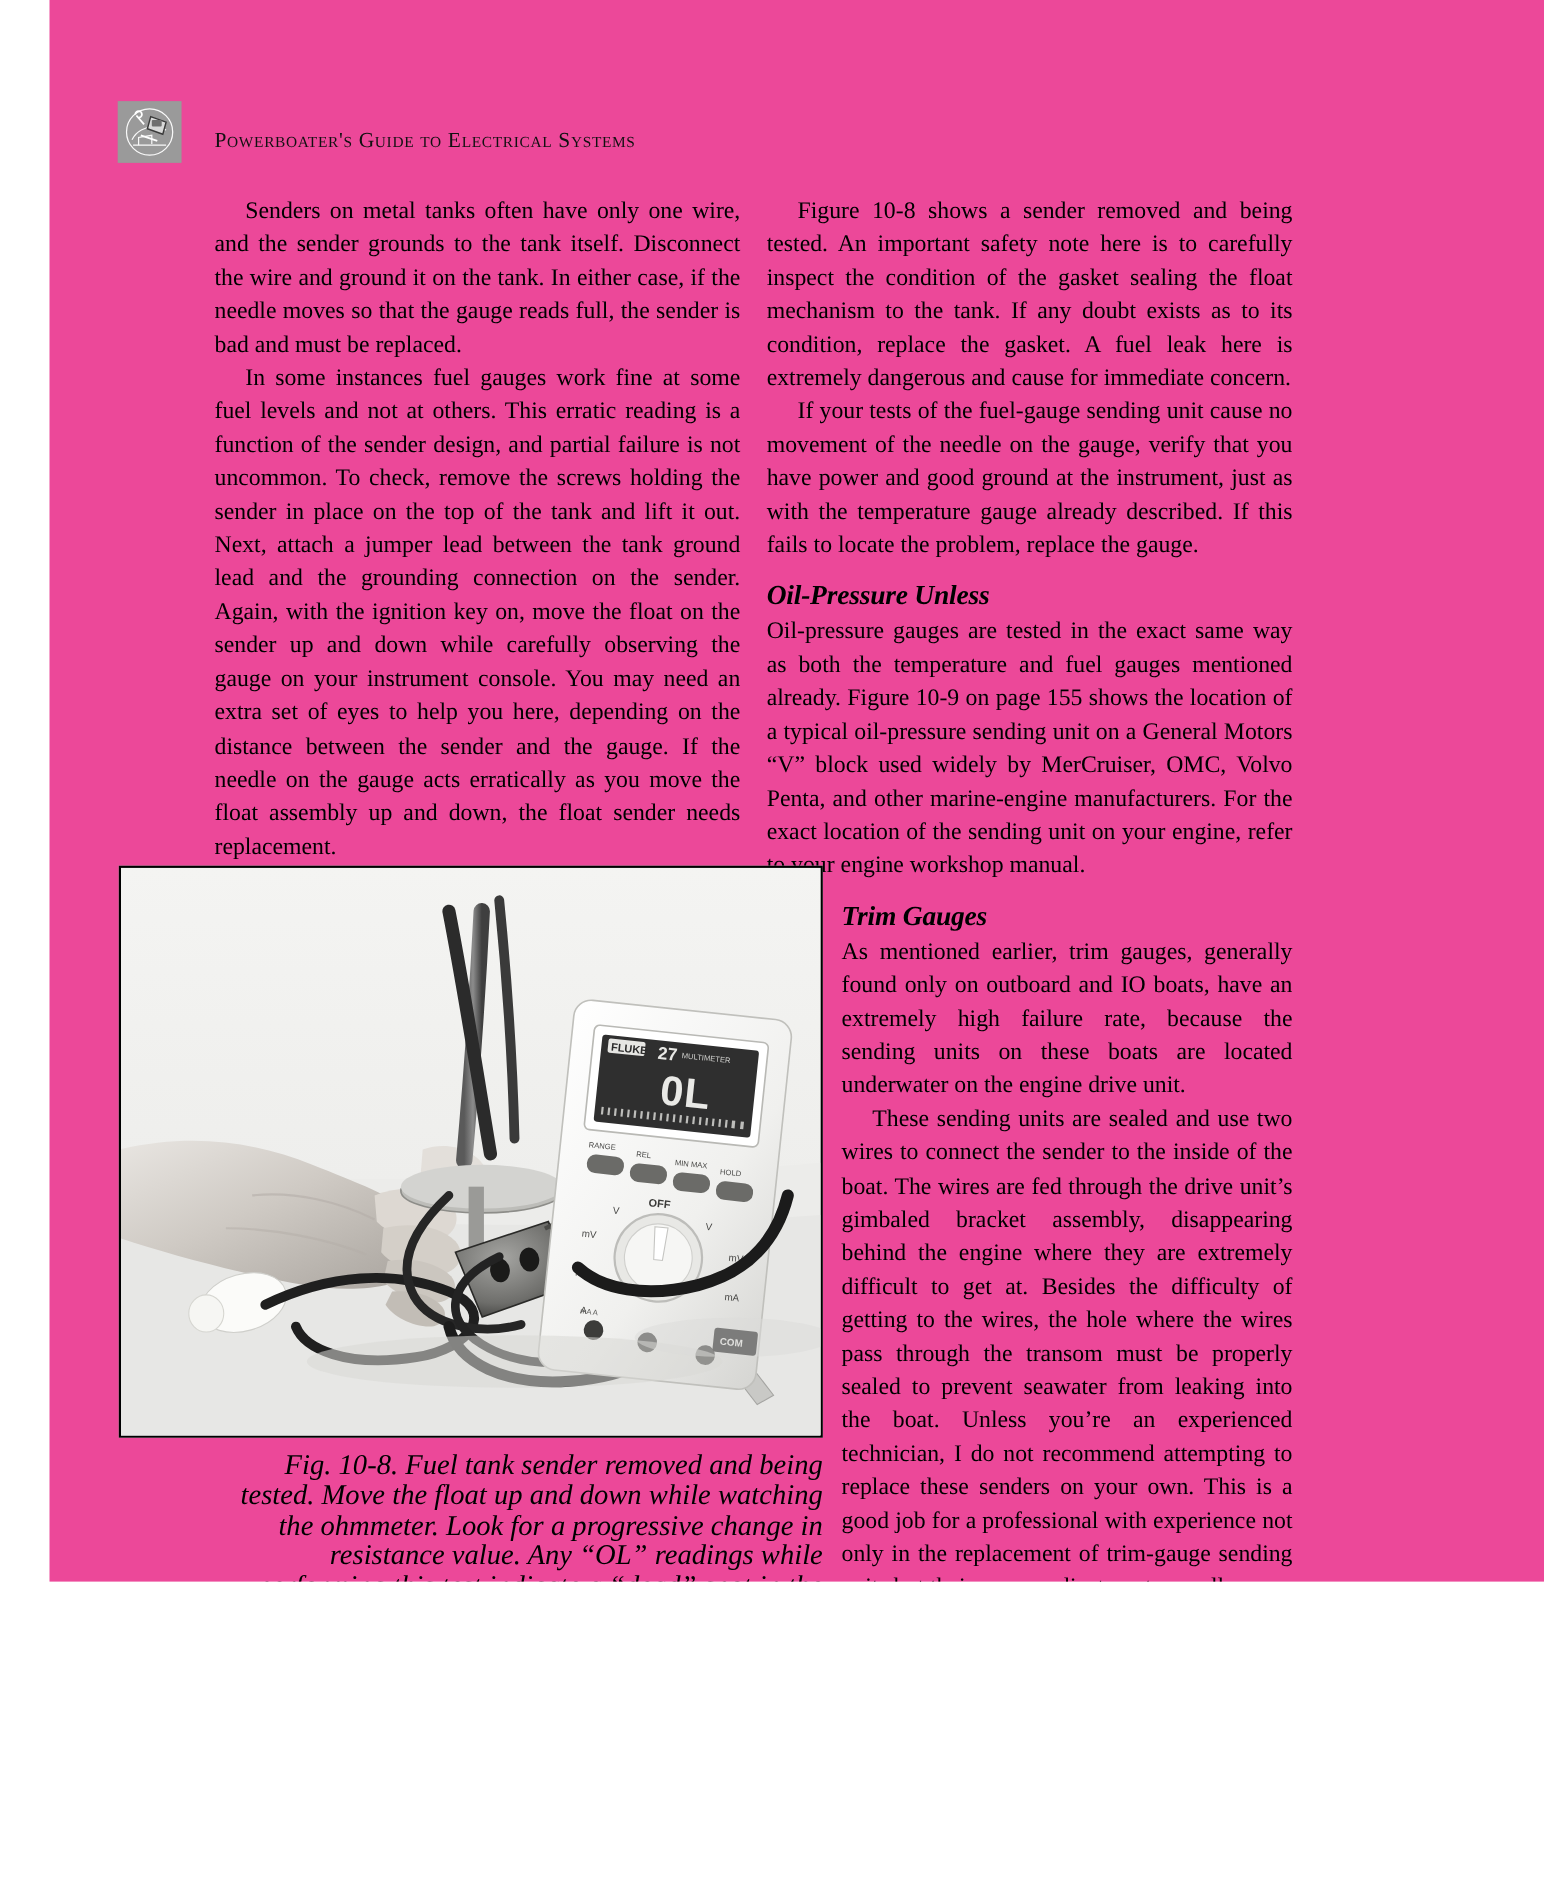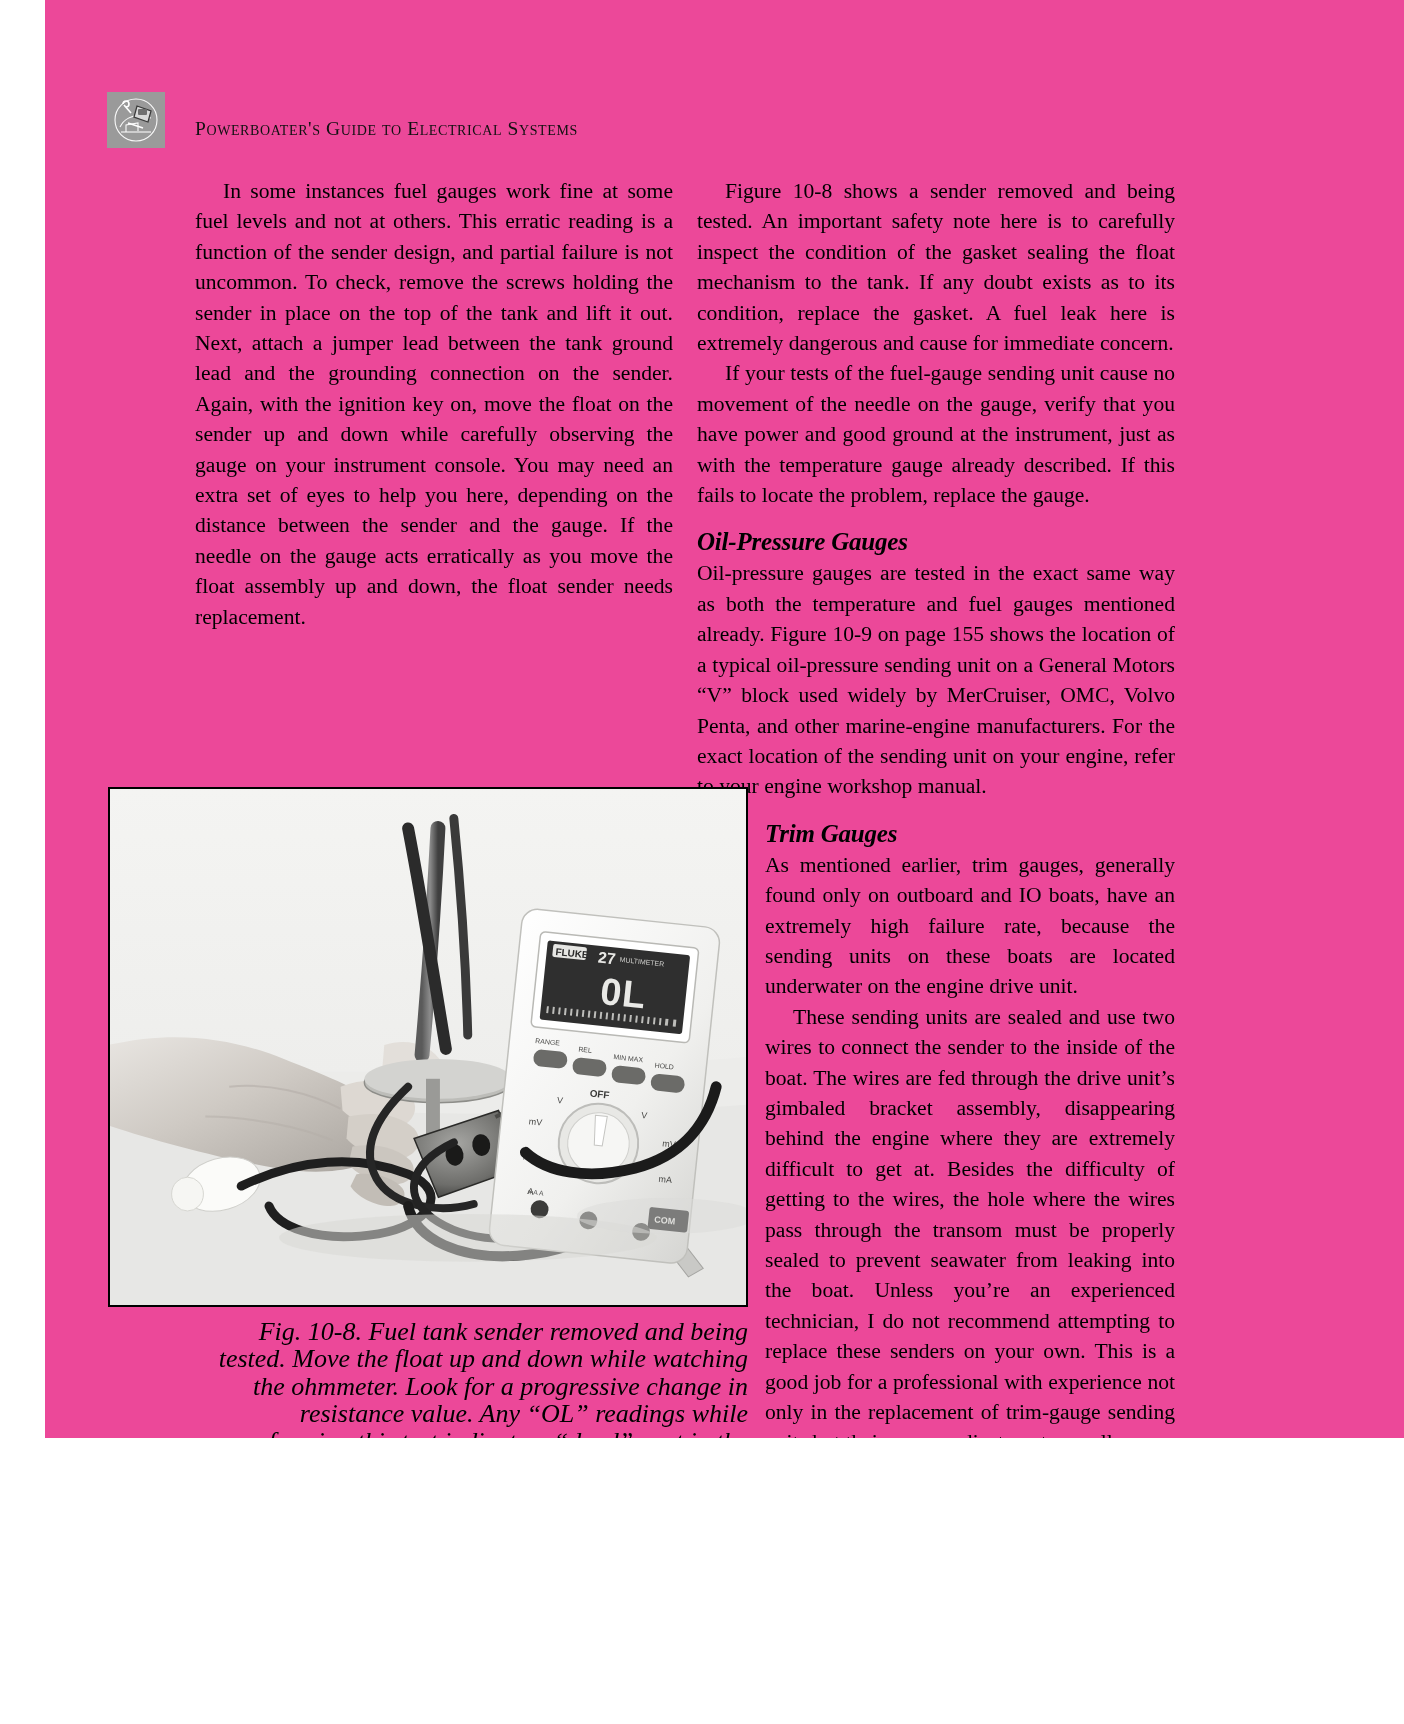--- a/index.html
+++ b/index.html
@@ -143,28 +143,29 @@
         </g>
         <g fill="#6f6f6f">
           <rect x="31" y="17" width="9" height="6" rx="1"></rect>
         </g>
       </svg>
     </div>
     <div class="runhead-title">Powerboater's Guide to Electrical Systems</div>
   </div>
 
   <div class="col col-left">
+    <p>Senders on metal tanks often have only one wire, and the sender grounds to the tank itself. Disconnect the wire and ground it on the tank. In either case, if the needle moves so that the gauge reads full, the sender is bad and must be replaced.</p>
     <p>In some instances fuel gauges work fine at some fuel levels and not at others. This erratic reading is a function of the sender design, and partial failure is not uncommon. To check, remove the screws holding the sender in place on the top of the tank and lift it out. Next, attach a jumper lead between the tank ground lead and the grounding connection on the sender. Again, with the ignition key on, move the float on the sender up and down while carefully observing the gauge on your instrument console. You may need an extra set of eyes to help you here, depending on the distance between the sender and the gauge. If the needle on the gauge acts erratically as you move the float assembly up and down, the float sender needs replacement.</p>
   </div>
 
   <div class="col col-right">
     <p>Figure 10-8 shows a sender removed and being tested. An important safety note here is to carefully inspect the condition of the gasket sealing the float mechanism to the tank. If any doubt exists as to its condition, replace the gasket. A fuel leak here is extremely dangerous and cause for immediate concern.</p>
     <p>If your tests of the fuel-gauge sending unit cause no movement of the needle on the gauge, verify that you have power and good ground at the instrument, just as with the temperature gauge already described. If this fails to locate the problem, replace the gauge.</p>
 
-    <h2 class="subhead">Oil-Pressure Gauges</h2>
+    <h2 class="subhead">Oil-Pressure Unless</h2>
     <p class="noindent">Oil-pressure gauges are tested in the exact same way as both the temperature and fuel gauges mentioned already. Figure 10-9 on page 155 shows the location of a typical oil-pressure sending unit on a General Motors “V” block used widely by MerCruiser, OMC, Volvo Penta, and other marine-engine manufacturers. For the exact location of the sending unit on your engine, refer to your engine workshop manual.</p>
 
     <div class="indent-block">
       <h2 class="subhead">Trim Gauges</h2>
       <p class="noindent">As mentioned earlier, trim gauges, generally found only on outboard and IO boats, have an extremely high failure rate, because the sending units on these boats are located underwater on the engine drive unit.</p>
       <p>These sending units are sealed and use two wires to connect the sender to the inside of the boat. The wires are fed through the drive unit’s gimbaled bracket assembly, disappearing behind the engine where they are extremely difficult to get at. Besides the difficulty of getting to the wires, the hole where the wires pass through the transom must be properly sealed to prevent seawater from leaking into the boat. Unless you’re an experienced technician, I do not recommend attempting to replace these senders on your own. This is a good job for a professional with experience not only in the replacement of trim-gauge sending units but their proper adjustment as well.</p>
     </div>
   </div>
 
   <figure class="figure" style="margin:0;">

